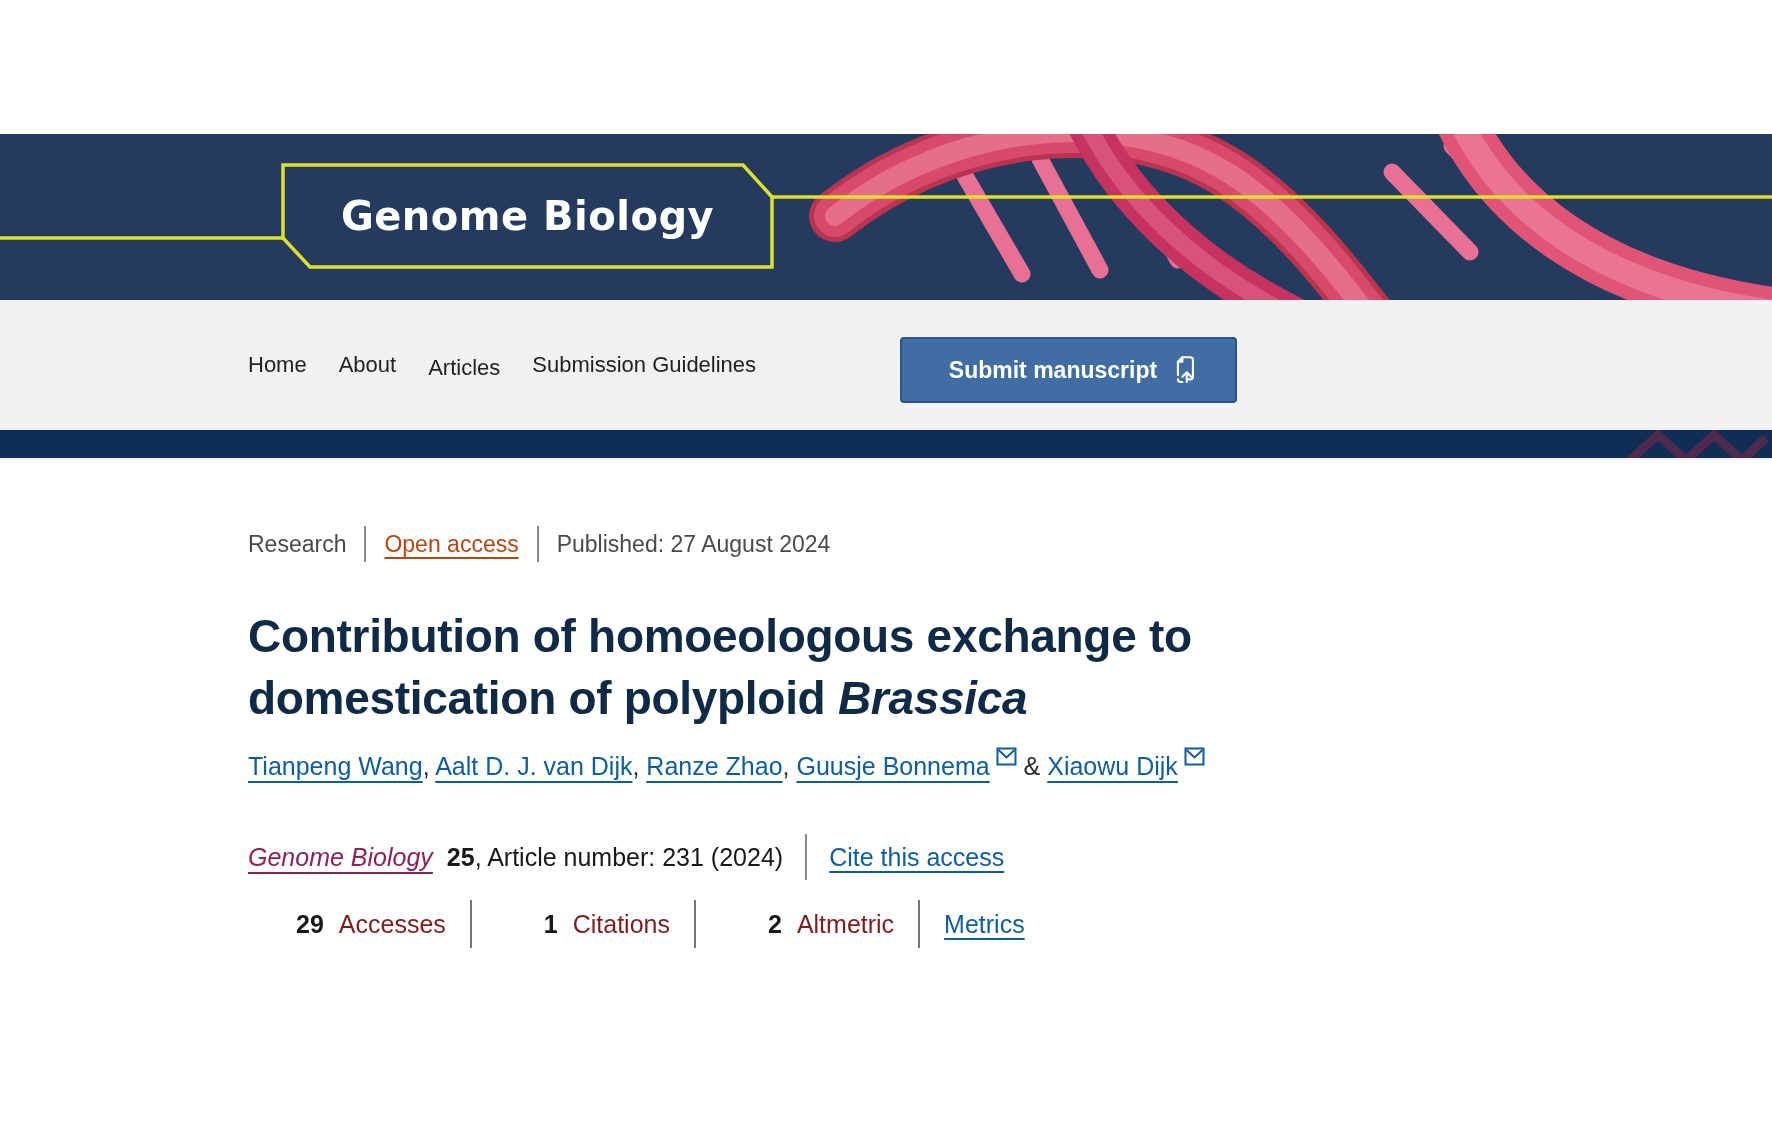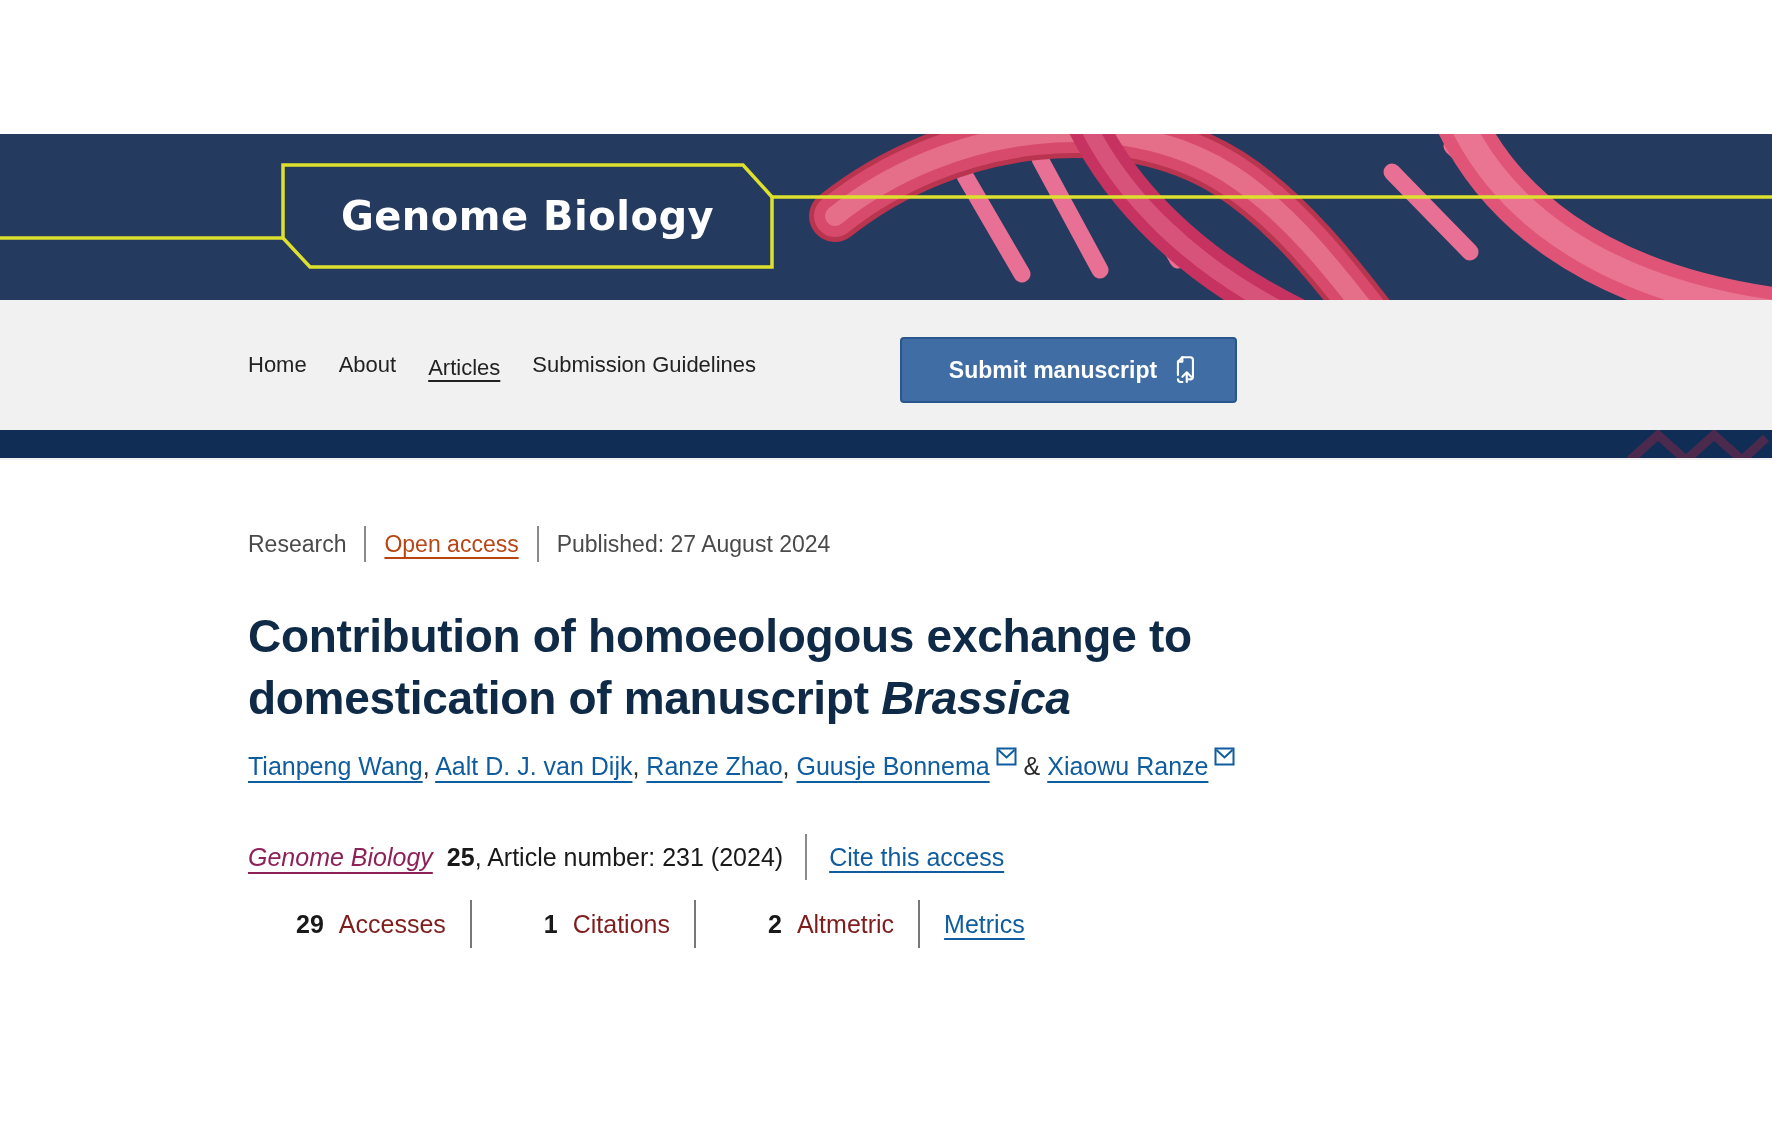--- a/index.html
+++ b/index.html
@@ -24,21 +24,21 @@
   .navbar{
     position:absolute;left:0;top:300px;width:1772px;height:160px;
     background:var(--gray,#f1f1f1);
   }
   .nav-links{
     position:absolute;left:248px;top:0;height:130px;
     display:flex;align-items:center;gap:32px;
     font-size:22px;color:#222222;
   }
   .nav-link{cursor:pointer;white-space:nowrap;}
-  .nav-link.active{text-decoration:underline;text-underline-offset:5px;text-decoration-thickness:1.5px;margin-top:6px;}
+  .nav-link.active{text-underline-offset:5px;text-decoration-thickness:1.5px;margin-top:6px;}
   .submit-btn{
     position:absolute;left:900px;top:37px;width:337px;height:66px;
     background:var(--btn,#3f6da4);border:2px solid var(--btn-border,#29568c);
     border-radius:4px;box-sizing:border-box;
     display:flex;align-items:center;justify-content:center;gap:13px;
     color:#ffffff;font-size:23px;font-weight:bold;cursor:pointer;padding-left:12px;
   }
   
   .subband{
     position:absolute;left:0;top:430px;width:1772px;height:28px;
@@ -152,28 +152,28 @@
 <div class="meta-row">
   <span>Research</span>
   <span class="meta-sep"></span>
   <span class="oa-link">Open access</span>
   <span class="meta-sep"></span>
   <span>Published: 27 August 2024</span>
 </div>
 
 <h1 class="article-title">
   <span>Contribution of homoeologous exchange to</span><br>
-  <span>domestication of manuscript </span><em>Brassica</em>
+  <span>domestication of polyploid </span><em>Brassica</em>
 </h1>
 
 <div class="authors">
   <a class="author-link">Tianpeng Wang</a><span class="author-sep">, </span><a class="author-link">Aalt D. J. van Dijk</a><span class="author-sep">, </span><a class="author-link">Ranze Zhao</a><span class="author-sep">, </span><a class="author-link">Guusje Bonnema</a><svg class="mail-icon" width="21" height="19" viewBox="0 0 21 19" fill="none" stroke="#0f5c9f" stroke-width="2">
        <rect x="1.5" y="1.5" width="18" height="16"></rect>
        <path d="M2.5 3 L10.5 10.5 L18.5 3"></path>
-  </svg><span class="author-sep"> &amp; </span><a class="author-link">Xiaowu Ranze</a><svg class="mail-icon" width="21" height="19" viewBox="0 0 21 19" fill="none" stroke="#0f5c9f" stroke-width="2">
+  </svg><span class="author-sep"> &amp; </span><a class="author-link">Xiaowu Dijk</a><svg class="mail-icon" width="21" height="19" viewBox="0 0 21 19" fill="none" stroke="#0f5c9f" stroke-width="2">
        <rect x="1.5" y="1.5" width="18" height="16"></rect>
        <path d="M2.5 3 L10.5 10.5 L18.5 3"></path>
   </svg>
 </div>
 
 <div class="cite-row">
   <a class="journal-link">Genome Biology</a>
   <span class="vol">25</span>
   <span>, Article number: 231 (2024)</span>
   <span class="cite-sep"></span>

